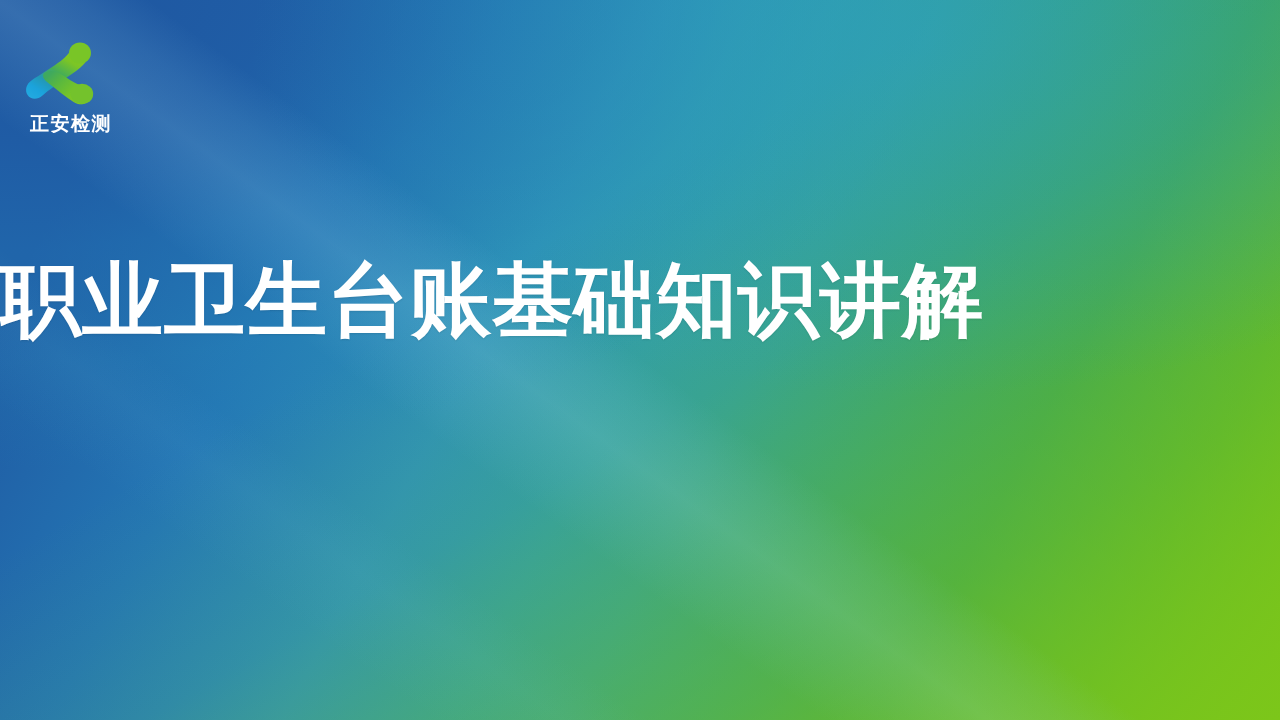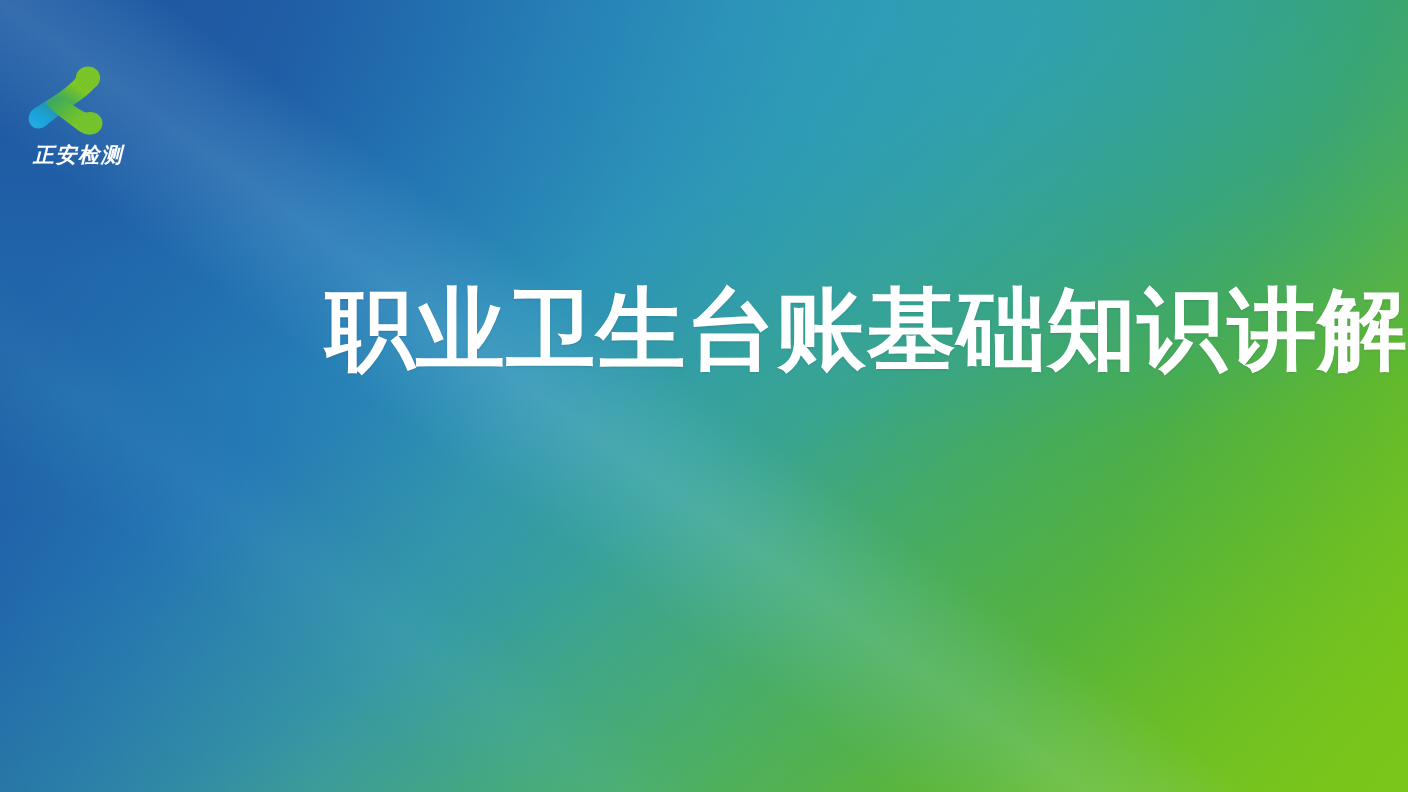--- a/index.html
+++ b/index.html
@@ -108,24 +108,23 @@
         rgba(120,200,230,0.06) 64%,
         rgba(120,200,230,0.00) 70%,
         rgba(255,255,255,0.00) 100%);
     pointer-events: none;
   }
 
   
   .logo-block {
     position: absolute;
     left: 8px;
-    top: 56px;
+    top: 38px;
     width: 126px;
     height: 104px;
-    font-style: italic;
   }
   .logo-mark {
     position: absolute;
     left: 16px;
     top: 0;
     width: 74px;
     height: 72px;
   }
   .logo-name {
     position: absolute;
@@ -141,21 +140,21 @@
     line-height: 24px;
     white-space: nowrap;
   }
 
   
   .title {
     position: absolute;
     left: 0;
     right: 0;
     top: 252px;
-    text-align: right;
+    text-align: left;
     color: #ffffff;
     font-family: "DejaVu Serif", "Liberation Serif", serif;
     font-size: 81px;
     font-weight: 700;
     line-height: 96px;
     letter-spacing: 1px;
     white-space: nowrap;
     text-shadow: 0 1px 2px rgba(0,0,0,0.10);
   }
 

